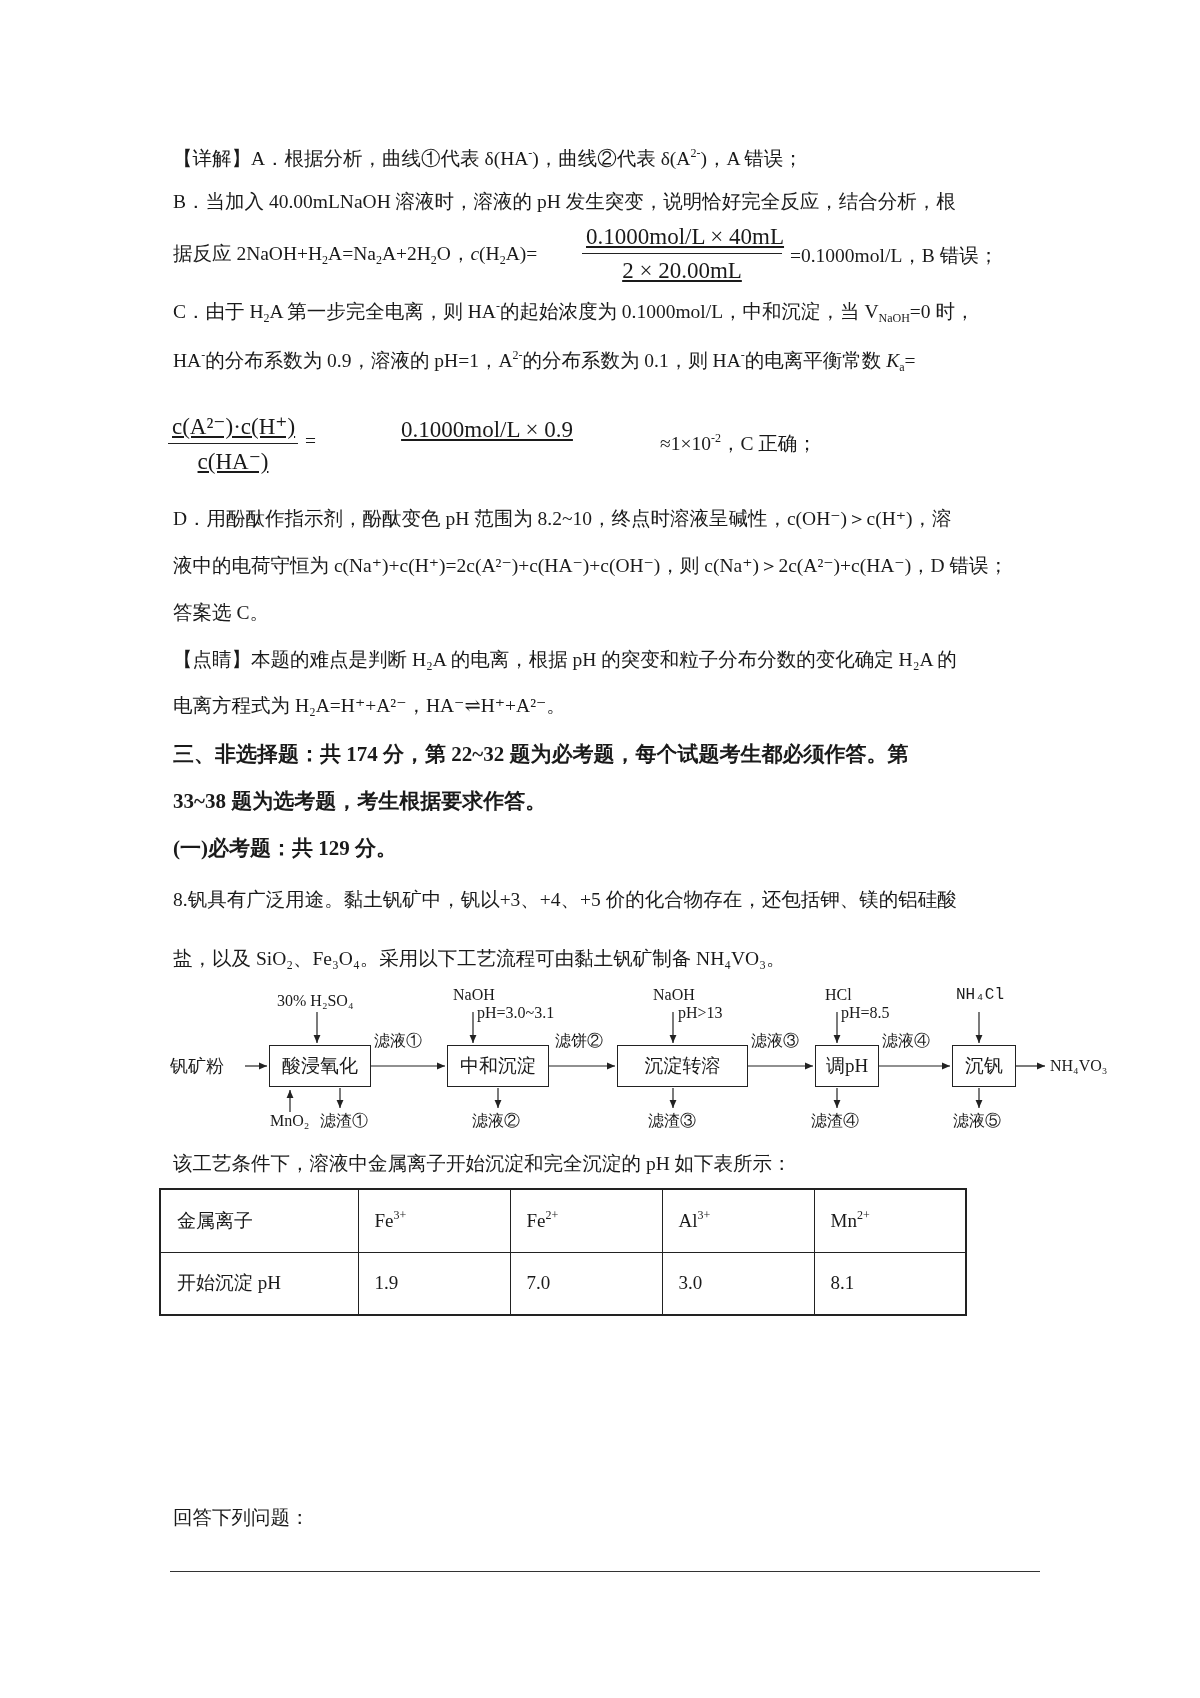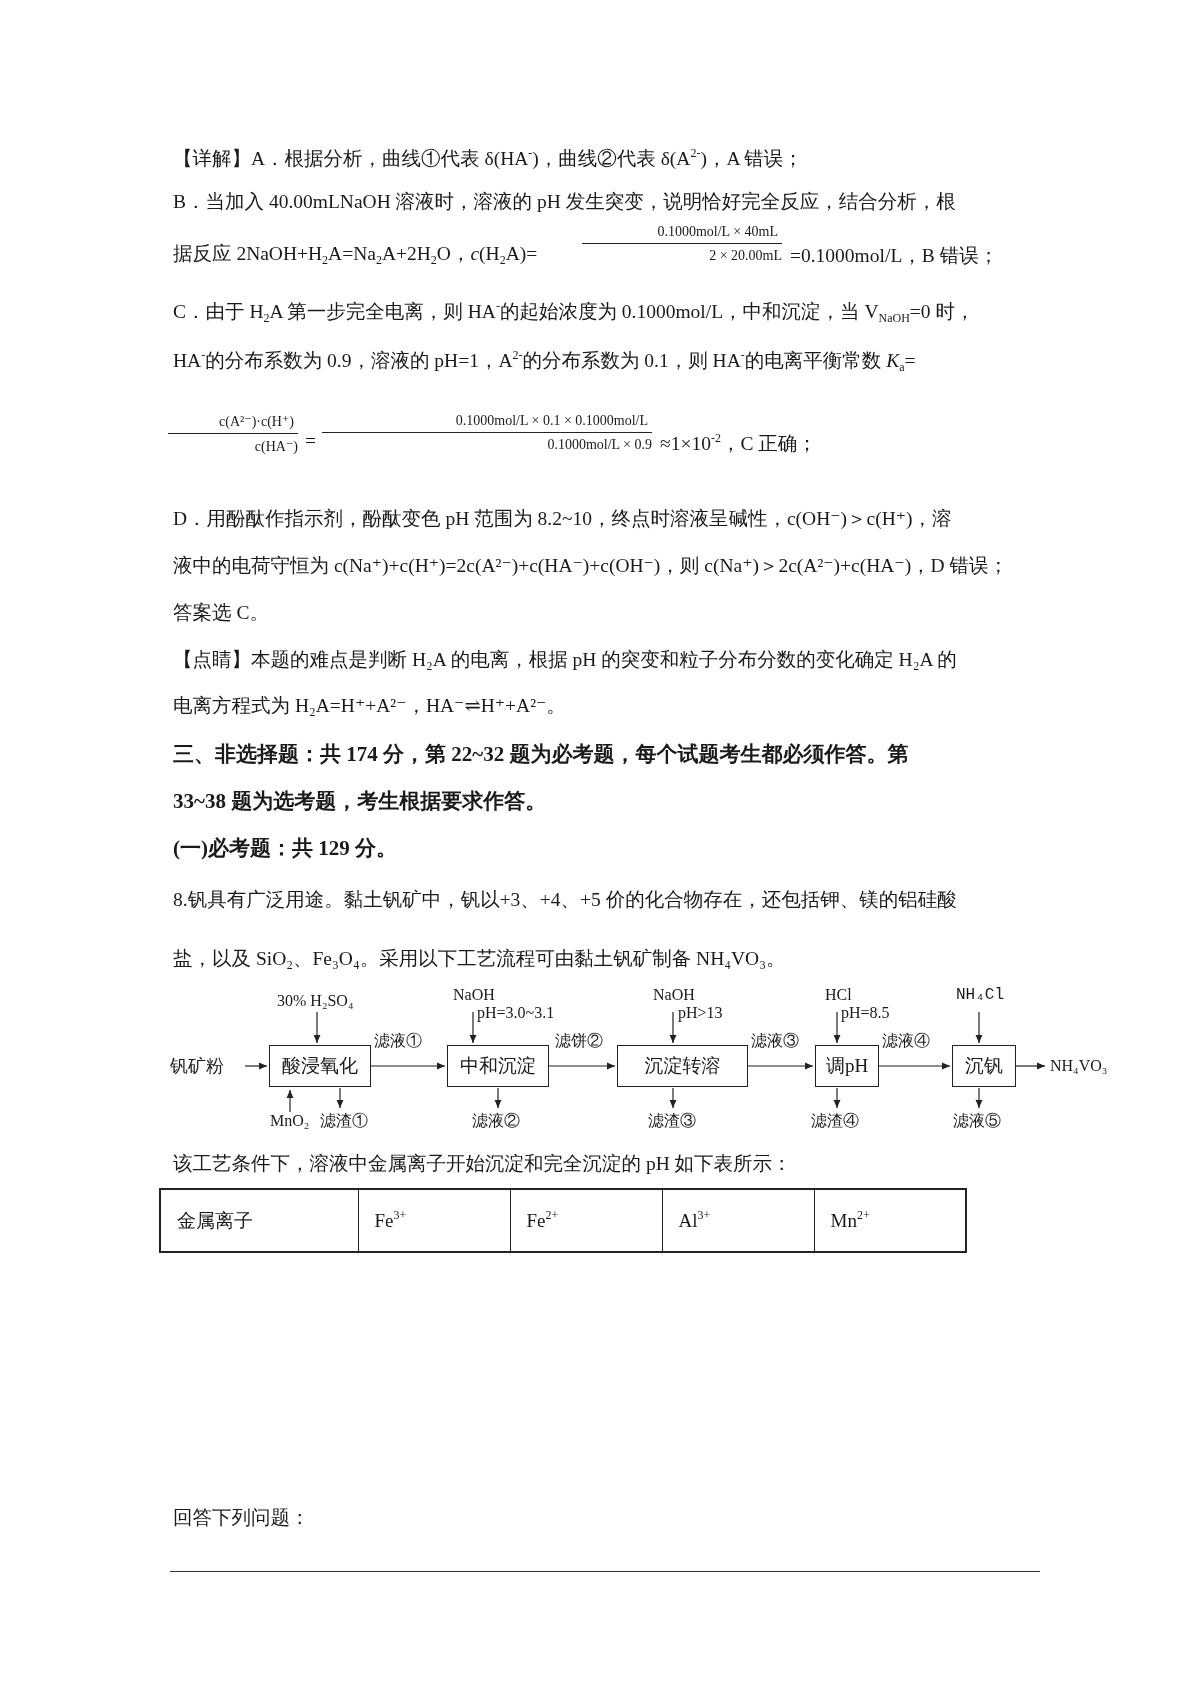--- a/index.html
+++ b/index.html
@@ -4,21 +4,21 @@
 <style>
   html, body { margin: 0; padding: 0; background: #ffffff; }
   body { width: 1200px; height: 1698px; position: relative; overflow: hidden;
          font-family: "Liberation Serif", "DejaVu Serif", serif; color: #1a1a1a; }
   .line { position: absolute; left: 173px; font-size: 19.5px; line-height: 24px; white-space: nowrap; }
   .bold { font-weight: bold; font-size: 21px; }
   sup, sub { font-size: 12px; line-height: 0; }
   sup { vertical-align: 8px; }
   sub { vertical-align: -4px; }
   i { font-style: italic; }
-  .frac { position: absolute; text-align: right; white-space: nowrap; font-size: 14px; }
+  .frac { position: absolute; text-align: center; white-space: nowrap; font-size: 23px; text-decoration: underline; }
   .frac .num { display: block; padding: 0 4px 3px; border-bottom: 1.3px solid #222; }
   .frac .den { display: block; padding-top: 4px; }
   .inline-text { position: absolute; font-size: 19.5px; white-space: nowrap; }
 
   
   #flow { position: absolute; left: 170px; top: 990px; width: 960px; height: 140px; }
   #flow .box { position: absolute; border: 1.3px solid #222; background: #fff; text-align: center;
                font-size: 19px; line-height: 40px; height: 40px; }
   #flow .lbl { position: absolute; font-size: 16px; white-space: nowrap; line-height: 18px; }
   #flow svg { position: absolute; left: 0; top: 0; }
@@ -57,21 +57,20 @@
 <div class="line" style="top:349px;">
   <span>HA</span><sup>-</sup><span>的分布系数为 0.9，溶液的 pH=1，A</span><sup>2-</sup><span>的分布系数为 0.1，则 HA</span><sup>-</sup><span>的电离平衡常数 </span><i>K</i><sub>a</sub><span>=</span>
 </div>
 
 <div class="frac" style="left:168px; top:413px; width:130px;">
   <span class="num">c(A²⁻)·c(H⁺)</span>
   <span class="den">c(HA⁻)</span>
 </div>
 <div class="inline-text" style="left:305px; top:430px;">=</div>
 <div class="frac" style="left:322px; top:413px; width:330px;">
-  <span class="num">0.1000mol/L × 0.1 × 0.1000mol/L</span>
   <span class="den">0.1000mol/L × 0.9</span>
 </div>
 <div class="inline-text" style="left:660px; top:430px;">
   <span>≈1×10</span><sup>-2</sup><span>，C 正确；</span>
 </div>
 
 <div class="line" style="top:507px;">D．用酚酞作指示剂，酚酞变色   pH 范围为 8.2~10，终点时溶液呈碱性，c(OH⁻)＞c(H⁺)，溶</div>
 <div class="line" style="top:554px;">液中的电荷守恒为 c(Na⁺)+c(H⁺)=2c(A²⁻)+c(HA⁻)+c(OH⁻)，则 c(Na⁺)＞2c(A²⁻)+c(HA⁻)，D 错误；</div>
 <div class="line" style="top:601px;">答案选 C。</div>
 
@@ -160,18 +159,25 @@
 
 <table id="ph-table">
   <tbody>
       <tr>
     <td>金属离子</td>
     <td><span>Fe</span><sup>3+</sup></td>
     <td><span>Fe</span><sup>2+</sup></td>
     <td><span>Al</span><sup>3+</sup></td>
     <td><span>Mn</span><sup>2+</sup></td>
   </tr>
+  <tr>
+    <td>开始沉淀 pH</td>
+    <td>1.9</td>
+    <td>7.0</td>
+    <td>3.0</td>
+    <td>8.1</td>
+  </tr>
 </tbody>
   </table>
 
 <div class="line" style="top:1506px;">回答下列问题：</div>
 
 <div id="footer-rule"></div>
 
 </body></html>

